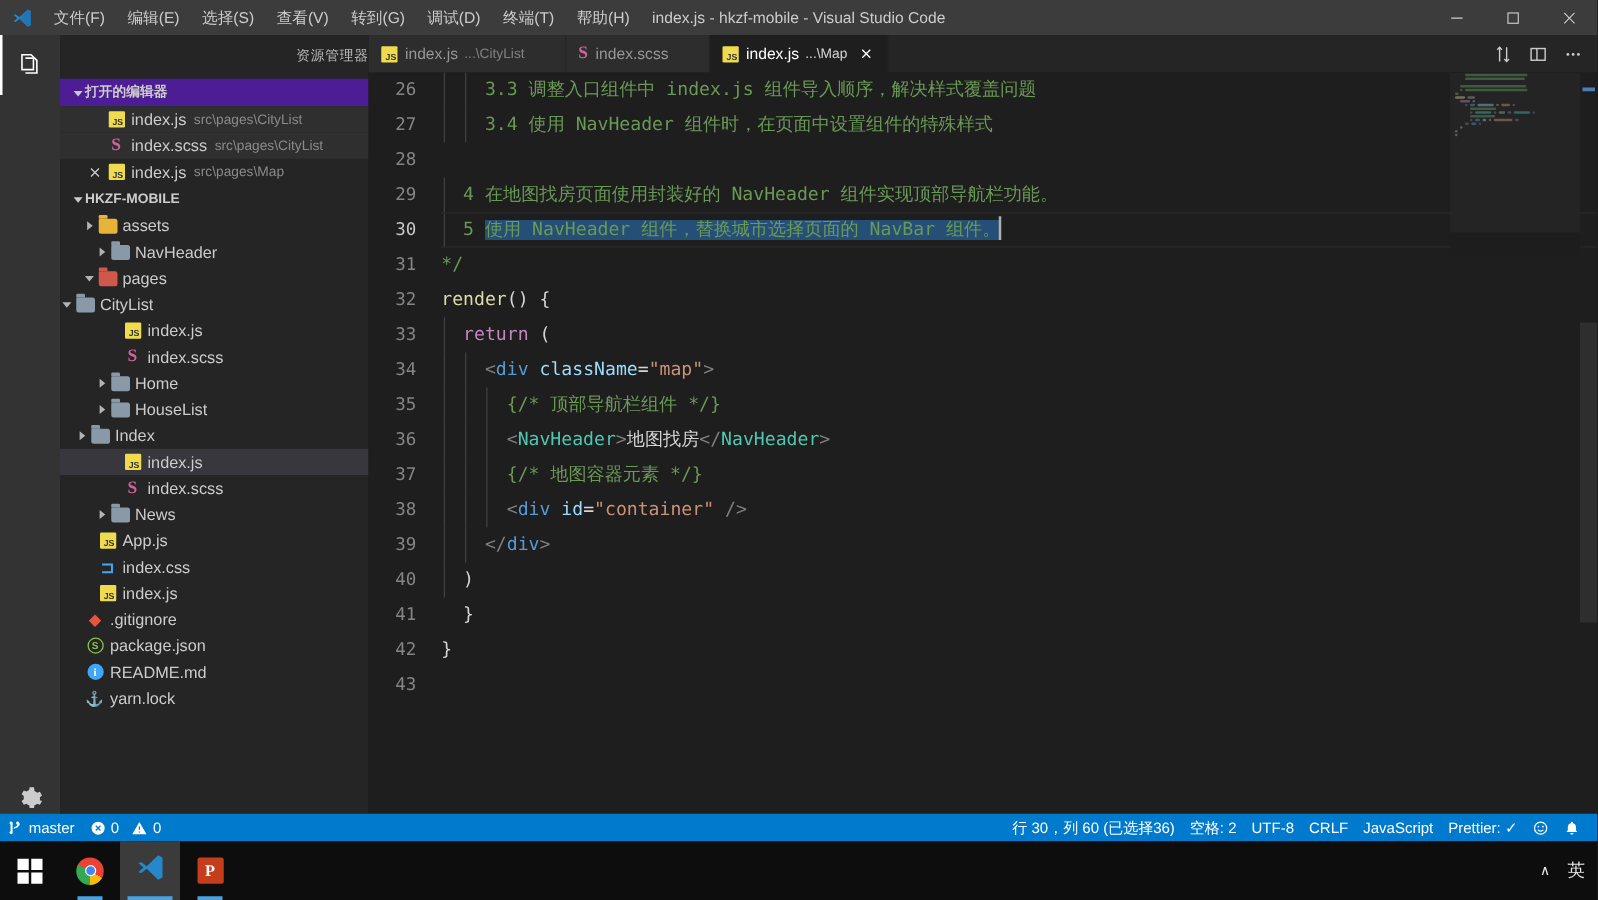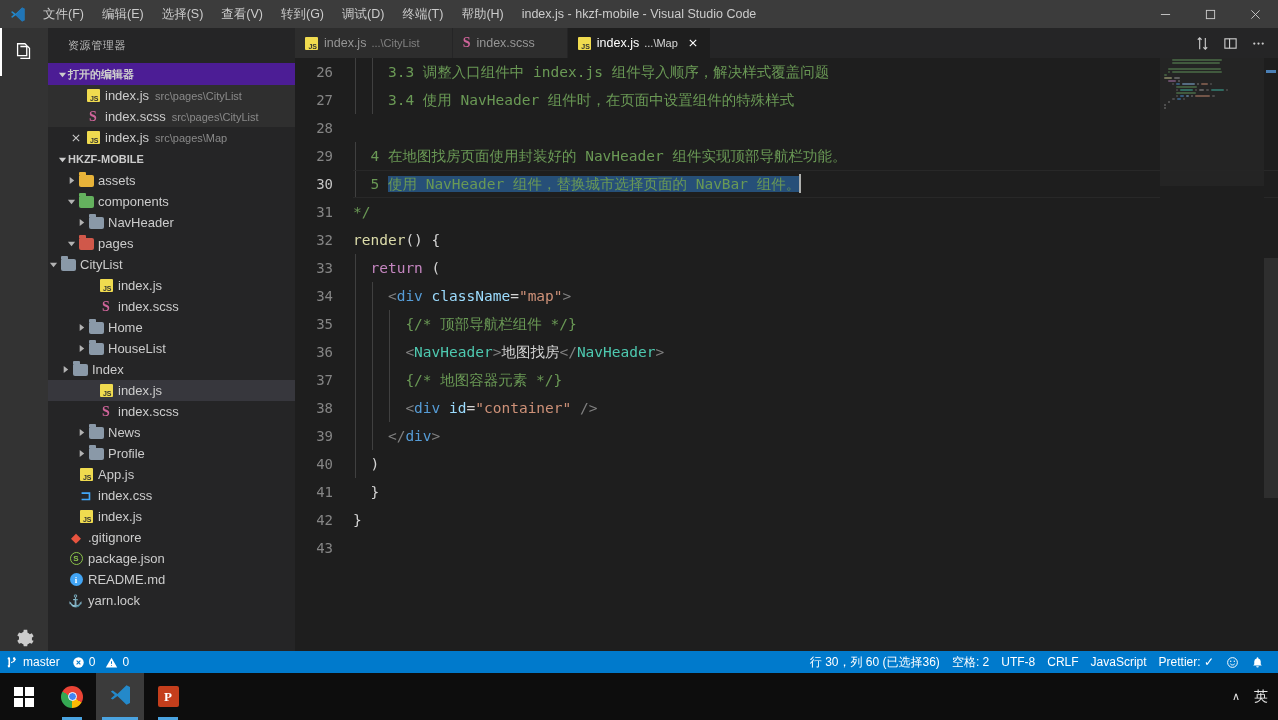--- a/index.html
+++ b/index.html
@@ -47,21 +47,21 @@
   .act-icon svg { width:22px; height:22px; }
   .act-spacer { flex:1; }
 
   
   .sidebar {
     position:absolute; top:28px; left:48px; width:247px; height:645px;
     background:#252526; overflow:hidden; font-size:13px; color:#cccccc;
   }
   .sb-title {
     height:35px; line-height:35px; padding-left:20px;
-    font-size:11px; letter-spacing:.6px; color:#bbbbbb; text-transform:none;
+    font-size:11px; letter-spacing:.6px; color:#bbbbbb; text-transform:none;text-align:right;
   }
   .sb-section-head {
     height:22px; line-height:22px; display:flex; align-items:center;
     font-size:11px; font-weight:bold; color:#cccccc; padding-left:8px;
     background:#252526;
   }
   .sb-section-head.open-editors { background:#4c1d95;font-family:Liberation Serif, serif; }
   .twisty { width:12px; height:22px; display:flex; align-items:center; justify-content:center; color:#cccccc; font-size:8px; }
   .twisty svg { width:9px; height:9px; }
   .row {
@@ -320,146 +320,124 @@
           <span class="arrow">
             <svg viewBox="0 0 10 10">
               <path fill="#cccccc" d="M3 1v8l5-4z"></path>
             </svg>
           </span>
           <span class="ficon">
             <span class="folder f-yellow"></span>
           </span>
           <span class="label">assets</span>
         </div>
+        <div class="row" style="padding-left: 28px;">
+          <span class="arrow">
+            <svg viewBox="0 0 10 10">
+              <path fill="#cccccc" d="M3 1v8l5-4z"></path>
+            </svg>
+          </span>
+          <span class="ficon">
+            <span class="folder f-gray"></span>
+          </span>
+          <span class="label">NavHeader</span>
+        </div>
         <div class="row" style="padding-left: 18px;">
           <span class="arrow">
             <svg viewBox="0 0 10 10">
               <path fill="#cccccc" d="M1 3h8L5 8z"></path>
             </svg>
           </span>
           <span class="ficon">
-            <span class="folder f-green"></span>
-          </span>
-          <span class="label">components</span>
+            <span class="folder f-red"></span>
+          </span>
+          <span class="label">pages</span>
+        </div>
+        <div class="row" style="">
+          <span class="arrow">
+            <svg viewBox="0 0 10 10">
+              <path fill="#cccccc" d="M1 3h8L5 8z"></path>
+            </svg>
+          </span>
+          <span class="ficon">
+            <span class="folder f-gray"></span>
+          </span>
+          <span class="label">CityList</span>
+        </div>
+        <div class="row" style="padding-left: 38px;">
+          <span class="arrow"></span>
+          <span class="ficon">
+            <span class="ic-js">JS</span>
+          </span>
+          <span class="label">index.js</span>
+        </div>
+        <div class="row" style="padding-left: 38px;">
+          <span class="arrow"></span>
+          <span class="ficon">
+            <span class="ic-scss">S</span>
+          </span>
+          <span class="label">index.scss</span>
         </div>
         <div class="row" style="padding-left: 28px;">
           <span class="arrow">
             <svg viewBox="0 0 10 10">
               <path fill="#cccccc" d="M3 1v8l5-4z"></path>
             </svg>
           </span>
           <span class="ficon">
             <span class="folder f-gray"></span>
           </span>
-          <span class="label">NavHeader</span>
-        </div>
-        <div class="row" style="padding-left: 18px;">
-          <span class="arrow">
-            <svg viewBox="0 0 10 10">
-              <path fill="#cccccc" d="M1 3h8L5 8z"></path>
-            </svg>
-          </span>
-          <span class="ficon">
-            <span class="folder f-red"></span>
-          </span>
-          <span class="label">pages</span>
-        </div>
-        <div class="row" style="">
-          <span class="arrow">
-            <svg viewBox="0 0 10 10">
-              <path fill="#cccccc" d="M1 3h8L5 8z"></path>
-            </svg>
-          </span>
-          <span class="ficon">
-            <span class="folder f-gray"></span>
-          </span>
-          <span class="label">CityList</span>
-        </div>
-        <div class="row" style="padding-left: 38px;">
-          <span class="arrow"></span>
-          <span class="ficon">
-            <span class="ic-js">JS</span>
-          </span>
-          <span class="label">index.js</span>
-        </div>
-        <div class="row" style="padding-left: 38px;">
-          <span class="arrow"></span>
-          <span class="ficon">
-            <span class="ic-scss">S</span>
-          </span>
-          <span class="label">index.scss</span>
+          <span class="label">Home</span>
         </div>
         <div class="row" style="padding-left: 28px;">
           <span class="arrow">
             <svg viewBox="0 0 10 10">
               <path fill="#cccccc" d="M3 1v8l5-4z"></path>
             </svg>
           </span>
           <span class="ficon">
             <span class="folder f-gray"></span>
           </span>
-          <span class="label">Home</span>
+          <span class="label">HouseList</span>
+        </div>
+        <div class="row" style="padding-left: 12px;">
+          <span class="arrow">
+            <svg viewBox="0 0 10 10">
+              <path fill="#cccccc" d="M3 1v8l5-4z"></path>
+            </svg>
+          </span>
+          <span class="ficon">
+            <span class="folder f-gray"></span>
+          </span>
+          <span class="label">Index</span>
+        </div>
+        <div class="row selected" style="padding-left: 38px;">
+          <span class="arrow"></span>
+          <span class="ficon">
+            <span class="ic-js">JS</span>
+          </span>
+          <span class="label">index.js</span>
+        </div>
+        <div class="row" style="padding-left: 38px;">
+          <span class="arrow"></span>
+          <span class="ficon">
+            <span class="ic-scss">S</span>
+          </span>
+          <span class="label">index.scss</span>
         </div>
         <div class="row" style="padding-left: 28px;">
           <span class="arrow">
             <svg viewBox="0 0 10 10">
               <path fill="#cccccc" d="M3 1v8l5-4z"></path>
             </svg>
           </span>
           <span class="ficon">
             <span class="folder f-gray"></span>
           </span>
-          <span class="label">HouseList</span>
-        </div>
-        <div class="row" style="padding-left: 12px;">
-          <span class="arrow">
-            <svg viewBox="0 0 10 10">
-              <path fill="#cccccc" d="M3 1v8l5-4z"></path>
-            </svg>
-          </span>
-          <span class="ficon">
-            <span class="folder f-gray"></span>
-          </span>
-          <span class="label">Index</span>
-        </div>
-        <div class="row selected" style="padding-left: 38px;">
-          <span class="arrow"></span>
-          <span class="ficon">
-            <span class="ic-js">JS</span>
-          </span>
-          <span class="label">index.js</span>
-        </div>
-        <div class="row" style="padding-left: 38px;">
-          <span class="arrow"></span>
-          <span class="ficon">
-            <span class="ic-scss">S</span>
-          </span>
-          <span class="label">index.scss</span>
-        </div>
-        <div class="row" style="padding-left: 28px;">
-          <span class="arrow">
-            <svg viewBox="0 0 10 10">
-              <path fill="#cccccc" d="M3 1v8l5-4z"></path>
-            </svg>
-          </span>
-          <span class="ficon">
-            <span class="folder f-gray"></span>
-          </span>
           <span class="label">News</span>
-        </div>
-        <div class="row" style="padding-left: 28px;">
-          <span class="arrow">
-            <svg viewBox="0 0 10 10">
-              <path fill="#cccccc" d="M3 1v8l5-4z"></path>
-            </svg>
-          </span>
-          <span class="ficon">
-            <span class="folder f-gray"></span>
-          </span>
-          <span class="label">Profile</span>
         </div>
         <div class="row" style="padding-left: 18px;">
           <span class="arrow"></span>
           <span class="ficon">
             <span class="ic-js">JS</span>
           </span>
           <span class="label">App.js</span>
         </div>
         <div class="row" style="padding-left: 18px;">
           <span class="arrow"></span>

